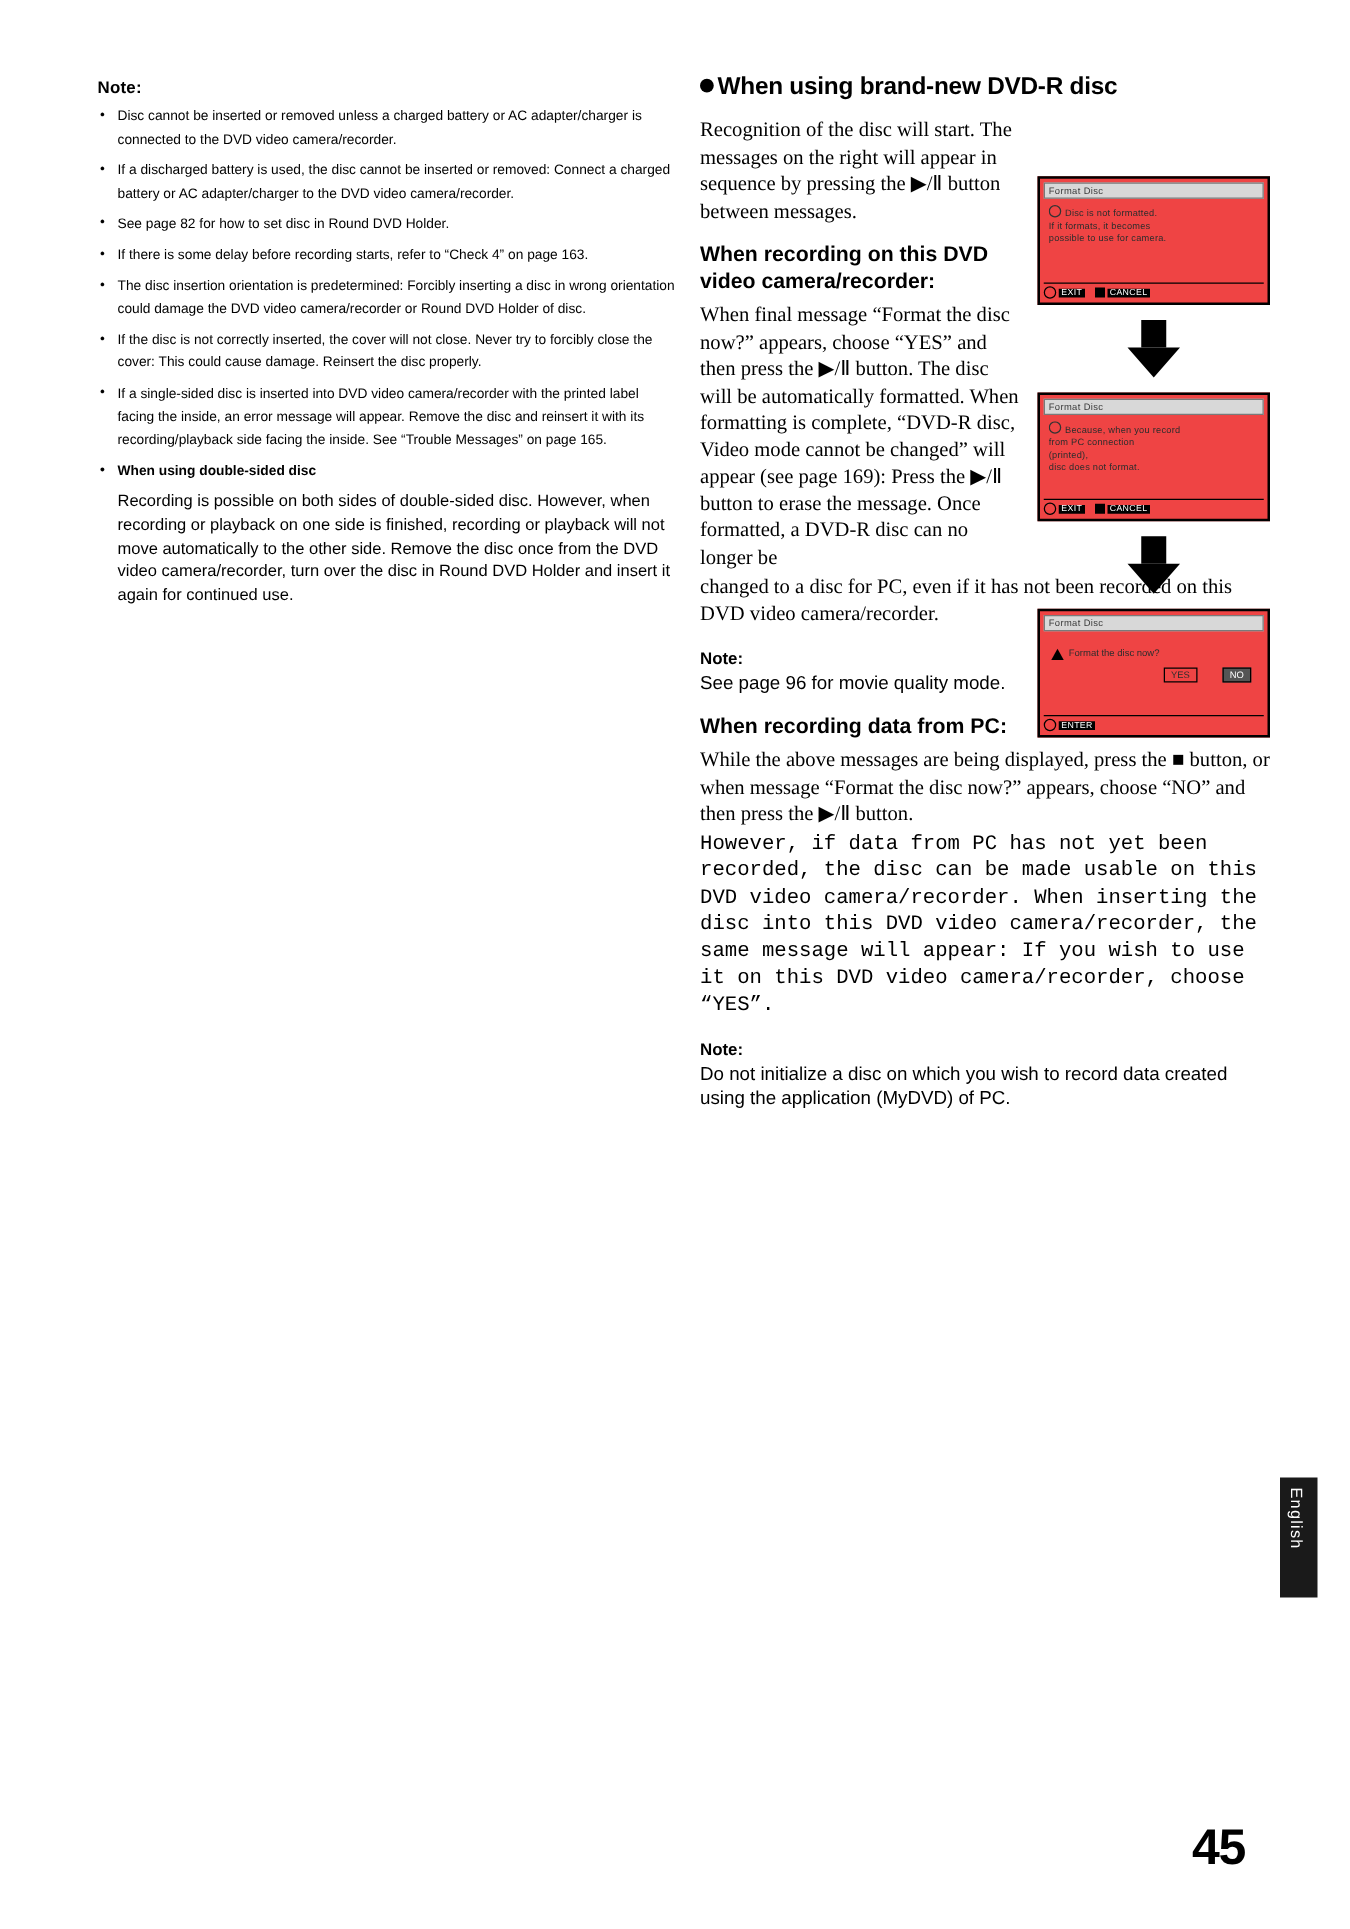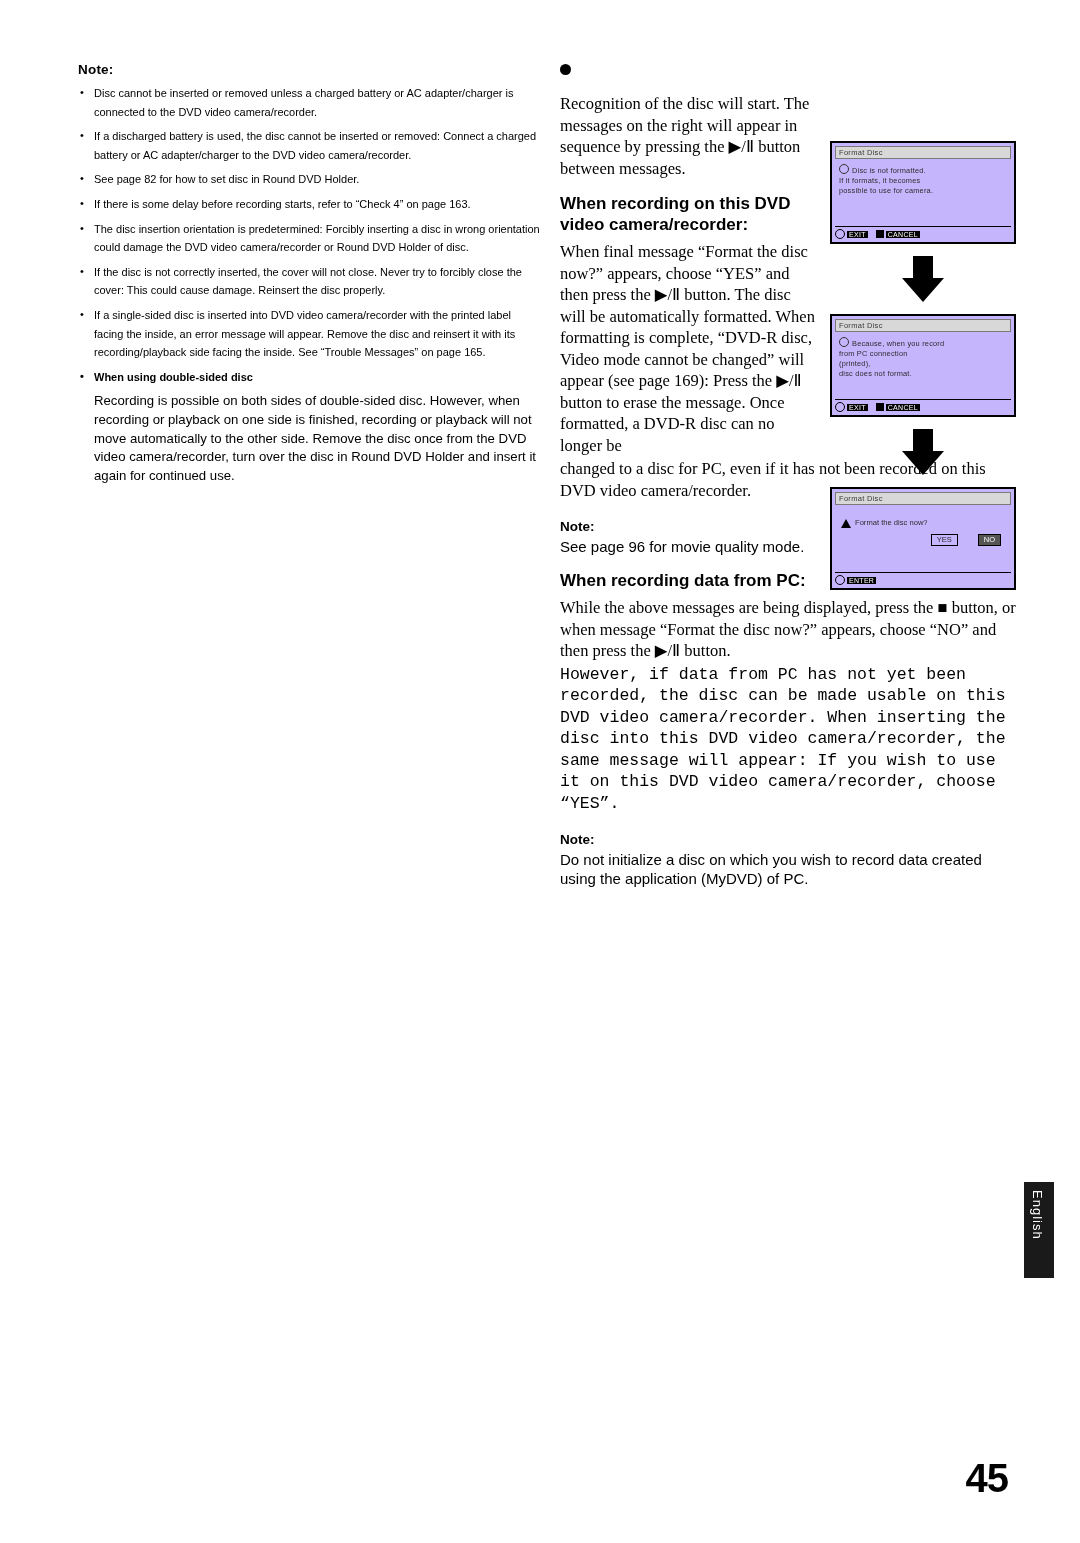--- a/index.html
+++ b/index.html
@@ -108,21 +108,21 @@
     position: absolute;
     left: 270px;
     top: 48px;
     width: 190px;
   }
 
   
   .lcd {
     width: 186px;
     border: 2px solid #000;
-    background: #c4b5fd;
+    background: #ef4444;
     box-sizing: border-box;
     padding: 3px;
     margin-bottom: 0;
   }
   .lcd .titlebar {
     background: #d8d8d8;
     border: 1px solid #7a7a7a;
     font-family: "Liberation Sans", sans-serif;
     font-size: 7.5px;
     color: #3a3a3a;
@@ -249,21 +249,21 @@
   }
   .note-block .nb {
     font-family: "Liberation Sans", sans-serif;
     font-size: 15px;
     line-height: 18.4px;
   }
 
   
   .page-number {
     position: absolute;
-    right: 72px;
+    right: 84px;
     bottom: 42px;
     font-family: "Liberation Sans", sans-serif;
     font-size: 40px;
     font-weight: bold;
     letter-spacing: -1px;
   }
   
   .side-tab {
     position: absolute;
     right: 26px;
@@ -302,21 +302,21 @@
       <li>If the disc is not correctly inserted, the cover will not close. Never try to forcibly close the cover: This could cause damage. Reinsert the disc properly.</li>
       <li>If a single-sided disc is inserted into DVD video camera/recorder with the printed label facing the inside, an error message will appear. Remove the disc and reinsert it with its recording/playback side facing the inside. See “Trouble Messages” on page 165.</li>
       <li class="sub-head">When using double-sided disc</li>
     </ul>
     <div class="sub-body">Recording is possible on both sides of double-sided disc. However, when recording or playback on one side is finished, recording or playback will not move automatically to the other side. Remove the disc once from the DVD video camera/recorder, turn over the disc in Round DVD Holder and insert it again for continued use.</div>
   </div>
 
   <div class="right-col">
 
     <h2 class="section-title">
-      <span class="bulletdot"></span>
+      <span class="bulletdot"></span><span>When using brand-new DVD-R disc</span>
     </h2>
 
     <div class="bwrap">
 
       <div class="flow-col">
 
         <div class="lcd">
           <div class="titlebar">Format Disc</div>
           <div class="lcdbody">
             <span class="row"><span class="marker"></span><span>Disc is not formatted.</span></span>

